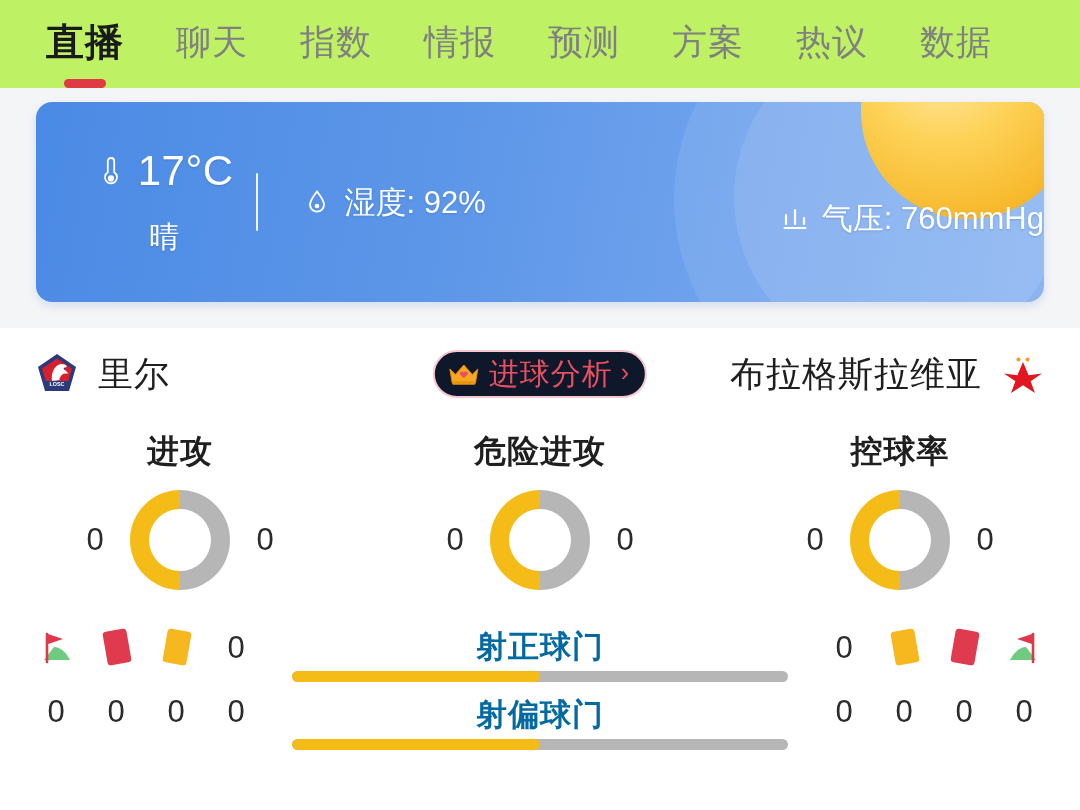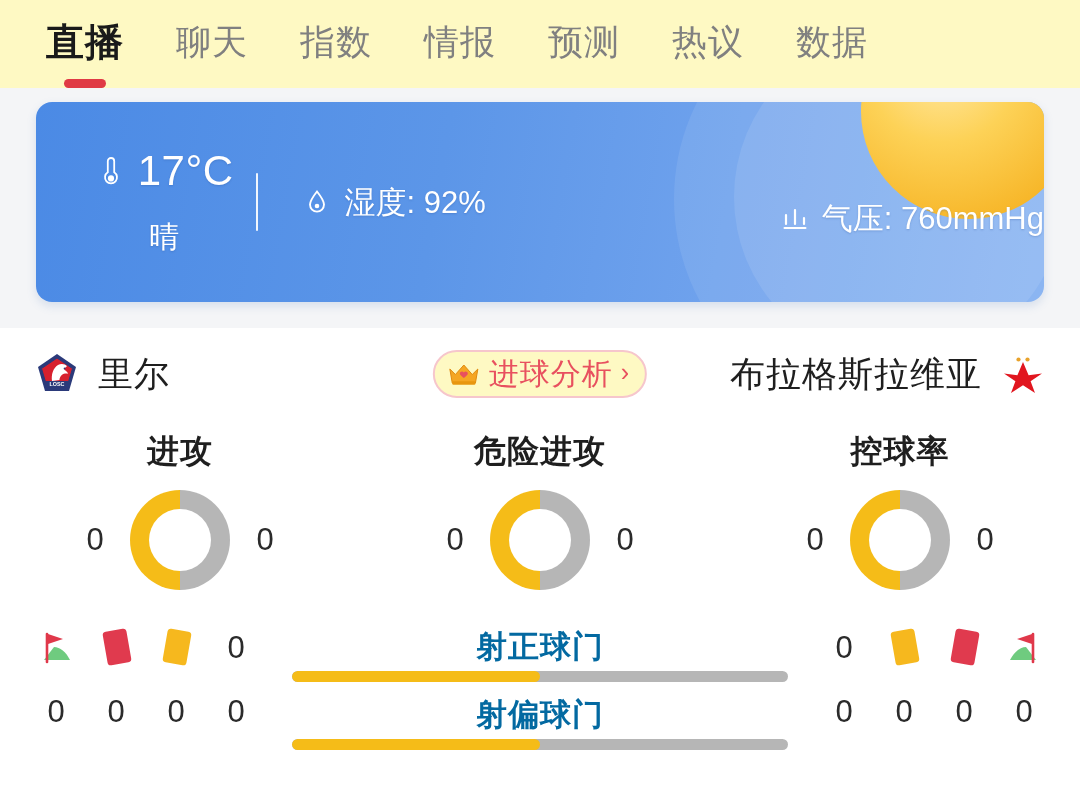--- a/index.html
+++ b/index.html
@@ -8,21 +8,21 @@
     background: #ffffff;
     font-family: "Liberation Sans", "DejaVu Sans", sans-serif;
     overflow: hidden;
   }
   .page { position: relative; width: 1080px; height: 810px; background:#fff; }
 
   
   .tabbar {
     position: relative;
     height: 88px;
-    background: #fef9c3;
+    background: #bef264;
     display: flex;
     align-items: center;
     padding-left: 46px;
     overflow: hidden;
   }
   .tab {
     position: relative;
     flex: 0 0 auto;
     margin-right: 52px;
     font-size: 35px;
@@ -132,21 +132,21 @@
     position: absolute;
     left: 50%;
     transform: translateX(-50%);
     display: flex;
     align-items: center;
     gap: 8px;
     height: 48px;
     padding: 0 16px 0 12px;
     border: 2px solid #F6C6CC;
     border-radius: 26px;
-    background: #fef9c3;
+    background: #0f172a;
   }
   .goal-pill-label { font-size: 30px; color: #E8505F; letter-spacing: 1px; white-space: nowrap; }
   .chev { font-size: 25px; color: #E8505F; line-height: 1; padding-bottom: 3px; }
 
   
   .donuts {
     display: flex;
     height: 200px;
     padding: 10px 0 0 0;
   }
@@ -217,20 +217,21 @@
 
   <div class="tabbar">
     <div class="tab active">
       <span>直播</span>
       <span class="tab-underline" style="background: rgb(224, 58, 69);"></span>
     </div>
     <div class="tab">聊天</div>
     <div class="tab">指数</div>
     <div class="tab">情报</div>
     <div class="tab">预测</div>
+    <div class="tab">方案</div>
     <div class="tab">热议</div>
     <div class="tab">数据</div>
   </div>
 
   <div class="weather-band">
     <div class="weather-card">
       <div class="ring ring1"></div>
       <div class="ring ring2"></div>
       <div class="sun"></div>
 

